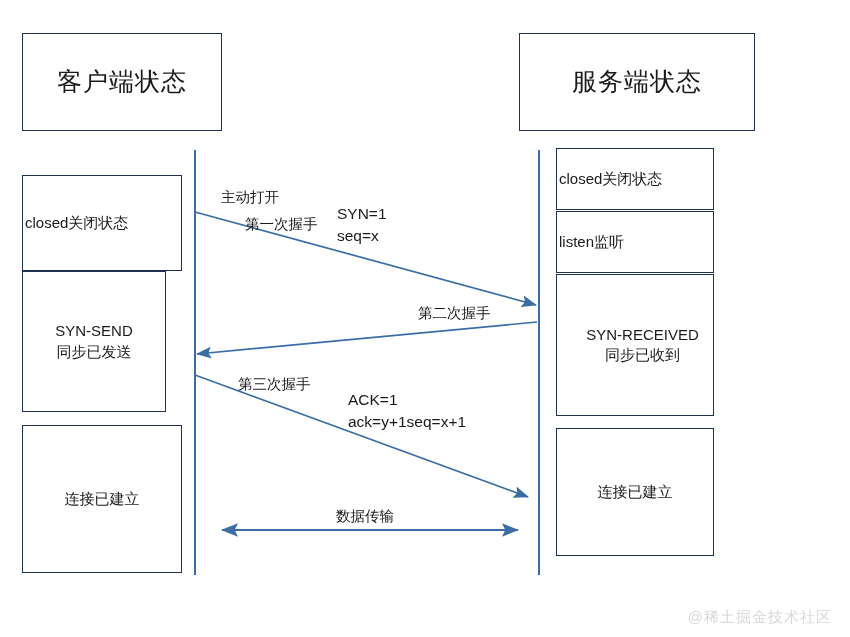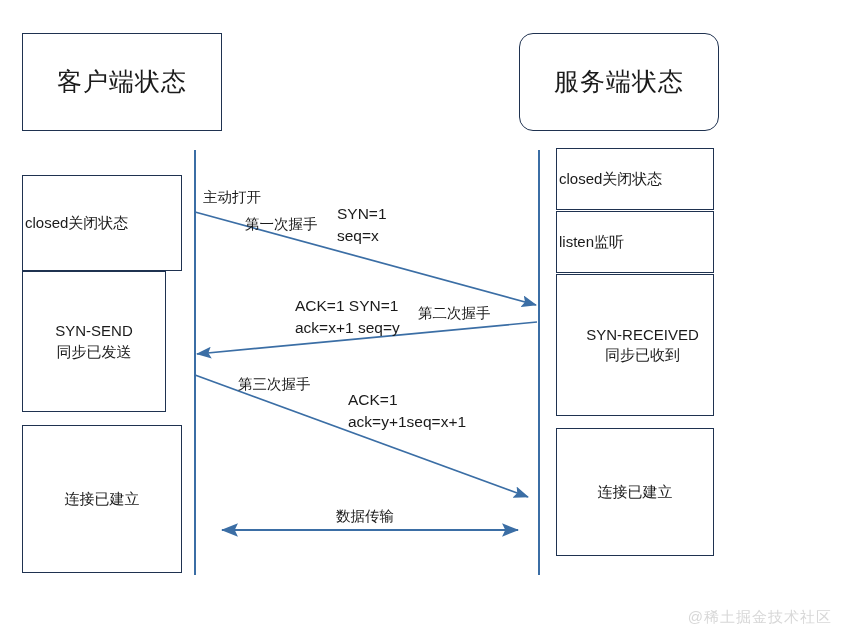--- a/index.html
+++ b/index.html
@@ -82,21 +82,21 @@
     margin-left: 14px;
   }
 </style>
 </head>
 <body>
 
 <div id="canvas">
 
   <div class="box header-box" style="left:22px; top:33px; width:200px; height:98px;text-align:right;">客户端状态</div>
 
-  <div class="box header-box" style="left:519px; top:33px; width:200px; height:98px;border-radius:14px;">服务端状态</div>
+  <div class="box header-box" style="left:519px; top:33px; width:236px; height:98px;">服务端状态</div>
 
   <div class="lifeline" style="left:194px; top:150px; height:425px;"></div>
   <div class="lifeline" style="left:538px; top:150px; height:425px;"></div>
 
   <div class="box state-box left-align" style="left:22px; top:175px; width:160px; height:96px;">closed关闭状态</div>
 
   <div class="box state-box" style="left:22px; top:271px; width:144px; height:141px;">SYN-SEND
 同步已发送</div>
 
   <div class="box state-box" style="left:22px; top:425px; width:160px; height:148px;">连接已建立</div>
@@ -122,29 +122,27 @@
 
     <line x1="195" y1="212" x2="536" y2="305" stroke="#3b6ea5" stroke-width="1.7" marker-end="url(#arrowEnd)"></line>
 
     <line x1="537" y1="322" x2="197" y2="354" stroke="#3b6ea5" stroke-width="1.7" marker-end="url(#arrowEnd)"></line>
 
     <line x1="195" y1="375" x2="528" y2="497" stroke="#3b6ea5" stroke-width="1.7" marker-end="url(#arrowEnd)"></line>
 
     <line x1="222" y1="530" x2="518" y2="530" stroke="#3b6ea5" stroke-width="1.9" marker-end="url(#arrowEnd)" marker-start="url(#arrowStart)"></line>
   </svg>
 
-  <div class="label cn" style="left:203px; top:187px;">主动打开</div>
+  <div class="label cn" style="left:221px; top:187px;">主动打开</div>
 
   <div class="label cn" style="left:245px; top:214px;">第一次握手</div>
 
   <div class="label mono-ish" style="left:337px; top:203px;">SYN=1
 seq=x</div>
 
-  <div class="label mono-ish" style="left:295px; top:295px;">ACK=1 SYN=1
-ack=x+1 seq=y</div>
 
   <div class="label cn" style="left:418px; top:303px;">第二次握手</div>
 
   <div class="label cn" style="left:238px; top:374px;">第三次握手</div>
 
   <div class="label mono-ish" style="left:348px; top:389px;">ACK=1
 ack=y+1seq=x+1</div>
 
   <div class="label cn" style="left:336px; top:506px;">数据传输</div>
 

